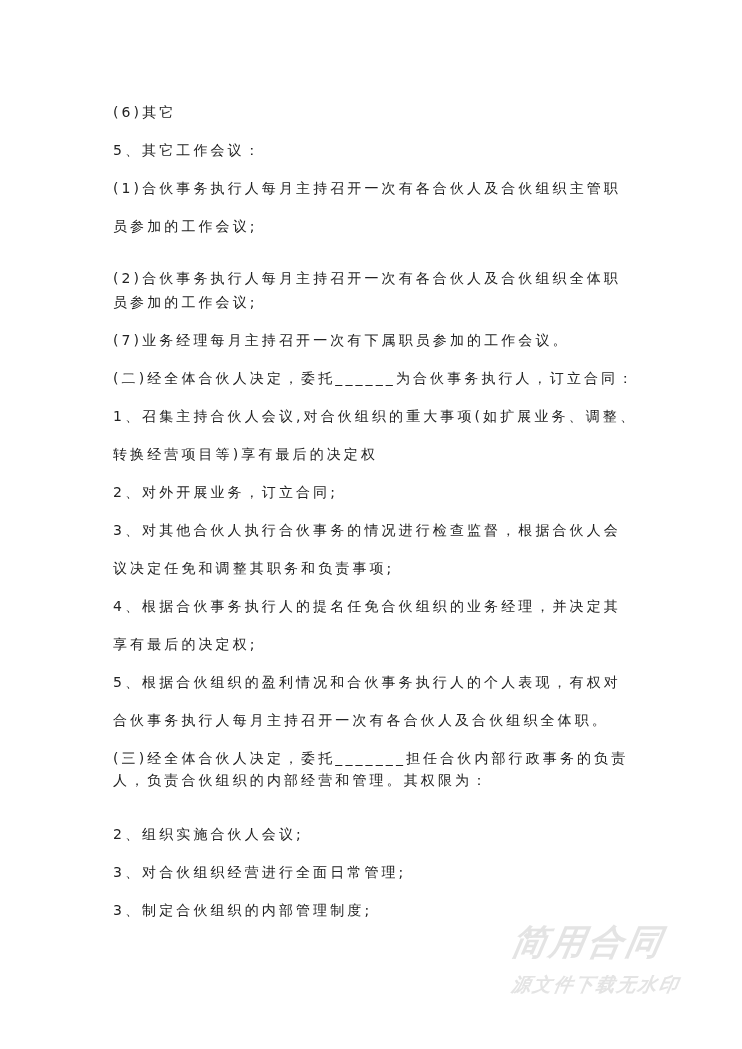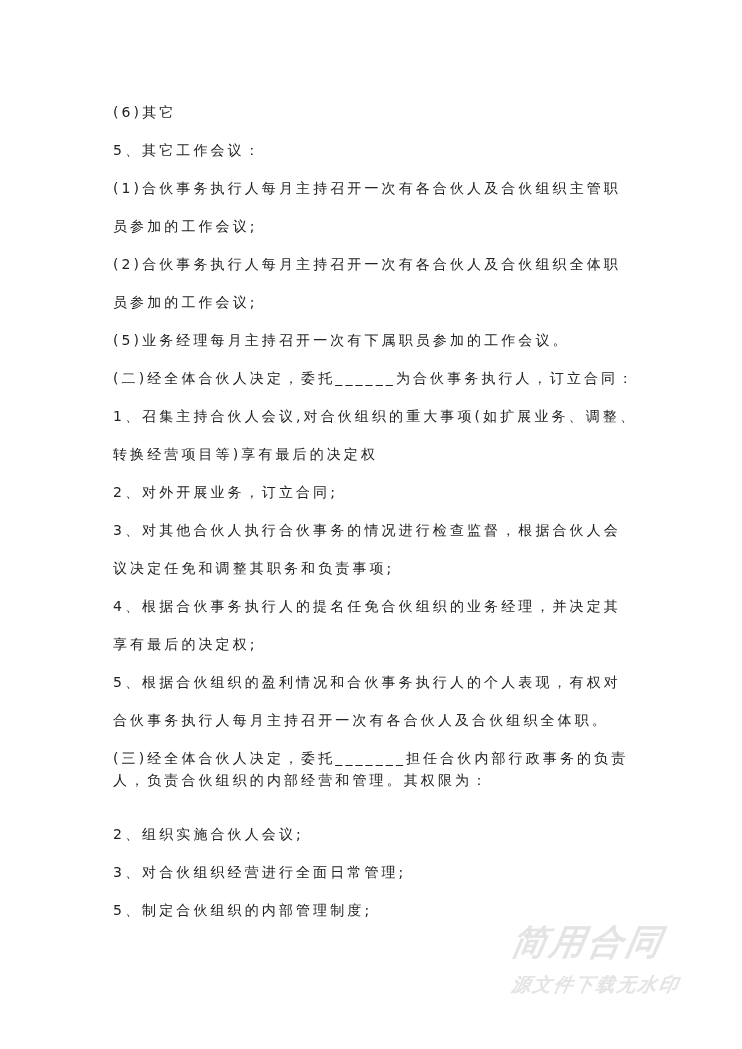--- a/index.html
+++ b/index.html
@@ -47,36 +47,36 @@
   }
 </style>
 </head>
 <body>
 
 <div class="page">
   <div class="line" style="top:102px">(6)其它</div>
   <div class="line" style="top:140px">5、其它工作会议：</div>
   <div class="line" style="top:178px">(1)合伙事务执行人每月主持召开一次有各合伙人及合伙组织主管职</div>
   <div class="line" style="top:216px">员参加的工作会议;</div>
-  <div class="line" style="top:254px">(2)合伙事务执行人每月主持召开一次有各合伙人及合伙组织全体职</div>
+  <div class="line" style="top:268px">(2)合伙事务执行人每月主持召开一次有各合伙人及合伙组织全体职</div>
   <div class="line" style="top:292px">员参加的工作会议;</div>
-  <div class="line" style="top:330px">(5)业务经理每月主持召开一次有下属职员参加的工作会议。</div>
+  <div class="line" style="top:330px">(7)业务经理每月主持召开一次有下属职员参加的工作会议。</div>
   <div class="line" style="top:368px">(二)经全体合伙人决定，委托______为合伙事务执行人，订立合同：</div>
   <div class="line" style="top:406px">1、召集主持合伙人会议,对合伙组织的重大事项(如扩展业务、调整、</div>
   <div class="line" style="top:444px">转换经营项目等)享有最后的决定权</div>
   <div class="line" style="top:482px">2、对外开展业务，订立合同;</div>
   <div class="line" style="top:520px">3、对其他合伙人执行合伙事务的情况进行检查监督，根据合伙人会</div>
   <div class="line" style="top:558px">议决定任免和调整其职务和负责事项;</div>
   <div class="line" style="top:596px">4、根据合伙事务执行人的提名任免合伙组织的业务经理，并决定其</div>
   <div class="line" style="top:634px">享有最后的决定权;</div>
   <div class="line" style="top:672px">5、根据合伙组织的盈利情况和合伙事务执行人的个人表现，有权对</div>
   <div class="line" style="top:710px">合伙事务执行人每月主持召开一次有各合伙人及合伙组织全体职。</div>
   <div class="line" style="top:748px">(三)经全体合伙人决定，委托_______担任合伙内部行政事务的负责</div>
   <div class="line" style="top:770px">人，负责合伙组织的内部经营和管理。其权限为：</div>
   <div class="line" style="top:824px">2、组织实施合伙人会议;</div>
   <div class="line" style="top:862px">3、对合伙组织经营进行全面日常管理;</div>
-  <div class="line" style="top:900px">5、制定合伙组织的内部管理制度;</div>
+  <div class="line" style="top:900px">3、制定合伙组织的内部管理制度;</div>
 </div>
 
 <div class="watermark">
   <div class="wm-title">简用合同</div>
   <div class="wm-sub">源文件下载无水印</div>
 </div>
 
 </body></html>

